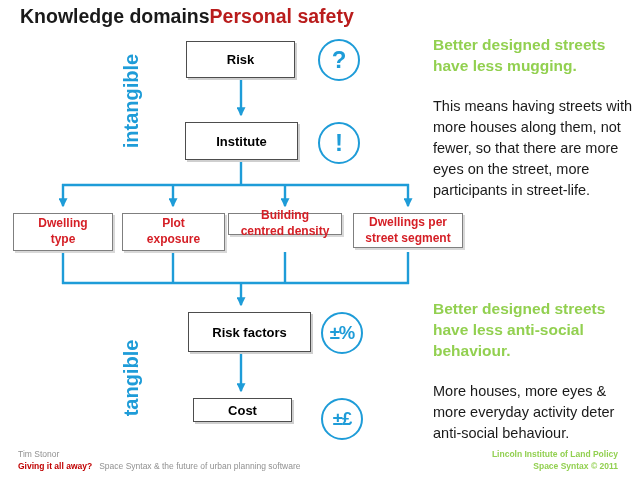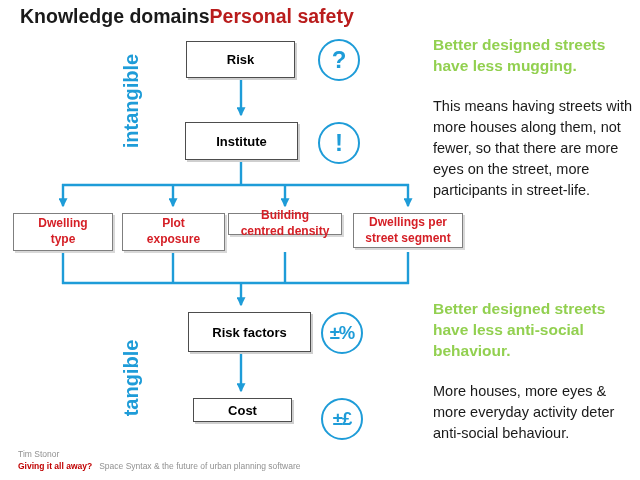--- a/index.html
+++ b/index.html
@@ -116,14 +116,18 @@
     <div class="headline">Better designed streets
 have less anti-social
 behaviour.</div>
     <div class="body">More houses, more eyes &amp; more everyday activity deter anti-social behaviour.</div>
   </div>
 
   <div class="footer-left">
     <div>Tim Stonor</div>
     <div><span class="talk-title">Giving it all away?</span><span class="talk-sub">Space Syntax &amp; the future of urban planning software</span></div>
   </div>
+  <div class="footer-right">
+    <div>Lincoln Institute of Land Policy</div>
+    <div>Space Syntax © 2011</div>
+  </div>
 
 </div>
 
 </body></html>

